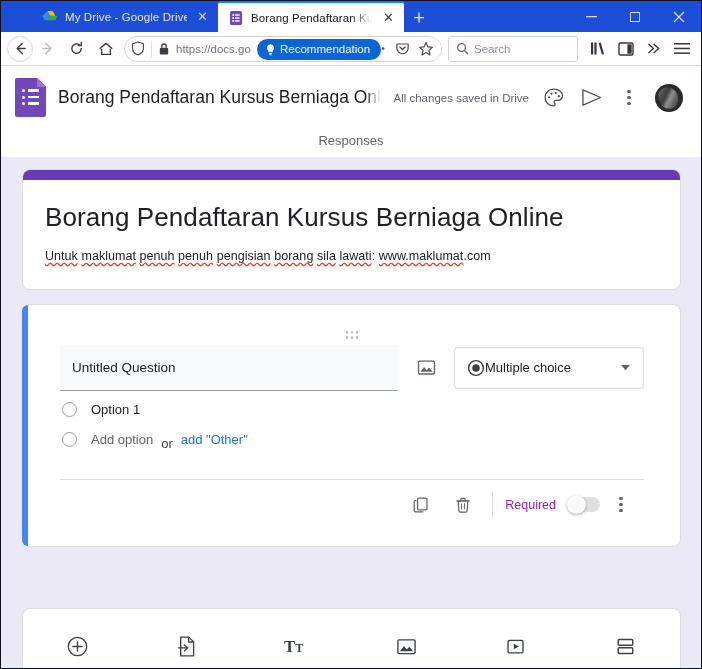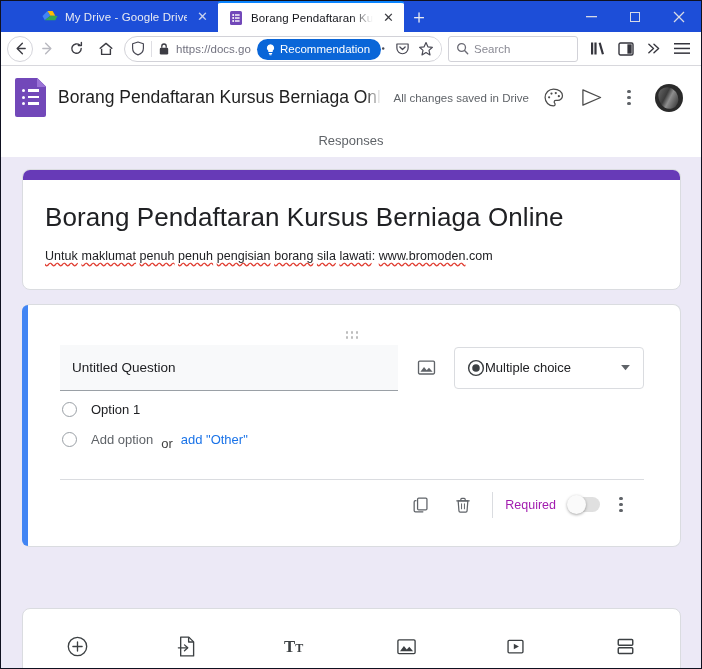--- a/index.html
+++ b/index.html
@@ -462,21 +462,21 @@
       </div>
     </div>
 
     <div class="scrollarea">
 
       <div class="card form-card">
         <div class="form-card-stripe"></div>
         <div class="form-card-inner">
           <div class="form-card-title">Borang Pendaftaran Kursus Berniaga Online</div>
           <div class="form-card-desc">
-            <span class="sp">Untuk</span> <span class="sp">maklumat</span> <span class="sp">penuh</span> <span class="sp">penuh</span> <span class="sp">pengisian</span> <span class="sp">borang</span> <span class="sp">sila</span> <span class="sp">lawati</span>: <span class="sp">www.bromoden</span>.com
+            <span class="sp">Untuk</span> <span class="sp">maklumat</span> <span class="sp">penuh</span> <span class="sp">penuh</span> <span class="sp">pengisian</span> <span class="sp">borang</span> <span class="sp">sila</span> <span class="sp">lawati</span>: <span class="sp">www.maklumat</span>.com
           </div>
         </div>
       </div>
 
       <div class="card q-card">
         <div class="q-accent"></div>
         <div class="q-inner">
           <div class="drag-dots">
             <span class="drag-col">
                 <i class="drag-dot"></i>

